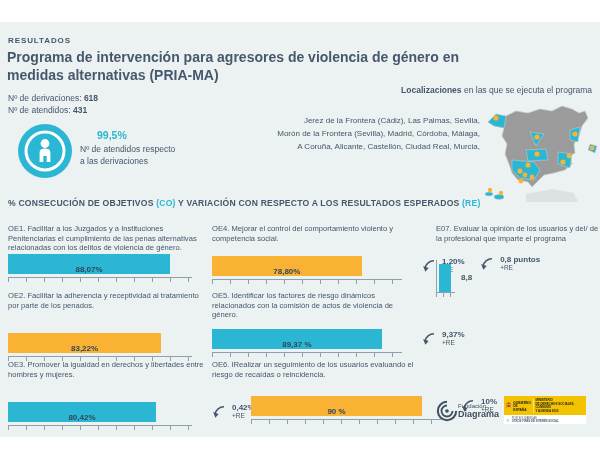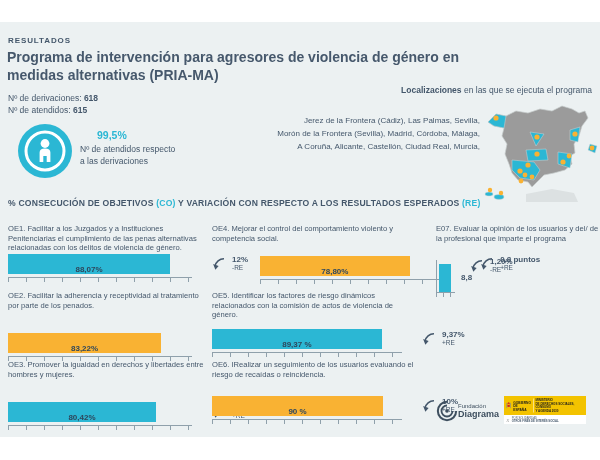--- a/index.html
+++ b/index.html
@@ -72,21 +72,21 @@
 <div class="page">
   <div class="canvas"></div>
 
   <div class="abs eyebrow" style="left:8px;top:36px;">RESULTADOS</div>
   <div class="abs title nowrap" style="left:7px;top:48px;">
     <div>Programa de intervención para agresores de violencia de género en</div>
     <div>medidas alternativas (PRIA-MA)</div>
   </div>
 
   <div class="abs stat" style="left:8px;top:92px;"><span>Nº de derivaciones: </span><b>618</b></div>
-  <div class="abs stat" style="left:8px;top:104px;"><span>Nº de atendidos: </span><b>615</b></div>
+  <div class="abs stat" style="left:8px;top:104px;"><span>Nº de atendidos: </span><b>431</b></div>
 
   <div class="abs circle" style="left:18px;top:124px;">
     <svg width="44" height="44" viewBox="0 0 44 44">
       <circle cx="22" cy="22" r="19" fill="none" stroke="#ffffff" stroke-width="3"></circle>
       <circle cx="22" cy="14.5" r="4.4" fill="#ffffff"></circle>
       <path d="M16.6 33 L16.6 23.5 Q16.6 19.6 22 19.6 Q27.4 19.6 27.4 23.5 L27.4 33 L23.7 33 L23.7 27 L20.3 27 L20.3 33 Z" fill="#ffffff"></path>
     </svg>
   </div>
   <div class="abs ratio-value" style="left:97px;top:129px;">99,5%</div>
   <div class="abs ratio-desc" style="left:80px;top:143px;">
@@ -194,21 +194,21 @@
             <div class="gval">0,42%</div>
             <div class="gdir">+RE</div>
           </div>
       </div>
     </div>
   </div>
 
   <div class="obj" style="left:212px;top:224px;width:207px;">
     <p class="otext"><span>OE4.</span> <span>Mejorar el control del comportamiento violento y competencia social.</span></p>
     <div class="bar-row" style="top:32px;">
-      <div class="track" style="width:190px;margin-left:48px;">
+      <div class="track" style="width:190px;">
         <div class="bar" style="width: 78.8%; background: rgb(249, 178, 51);">
             <span class="blabel">78,80%</span>
           </div>
       </div>
       <div class="gauge">
         <svg width="15" height="16" viewBox="0 0 20 20">
             <path class="astroke" d="M16 3 A 12 12 0 0 0 4 13"></path>
             <path class="ahead" d="M1.5 10 L4.5 17.5 L8.8 12.5 Z"></path>
           </svg>
         <div>
@@ -236,21 +236,21 @@
             <div class="gval">9,37%</div>
             <div class="gdir">+RE</div>
           </div>
       </div>
     </div>
   </div>
 
   <div class="obj" style="left:212px;top:360px;width:207px;">
     <p class="otext"><span>OE6.</span> <span>IRealizar un seguimiento de los usuarios evaluando el riesgo de recaídas o reincidencia.</span></p>
     <div class="bar-row" style="top:36px;">
-      <div class="track" style="width:190px;">
+      <div class="track" style="width:190px;margin-left:39px;">
         <div class="bar" style="width: 90%; background: rgb(249, 178, 51);">
             <span class="blabel">90 %</span>
           </div>
       </div>
       <div class="gauge">
         <svg width="15" height="16" viewBox="0 0 20 20">
             <path class="astroke" d="M16 3 A 12 12 0 0 0 4 13"></path>
             <path class="ahead" d="M1.5 10 L4.5 17.5 L8.8 12.5 Z"></path>
           </svg>
         <div>

